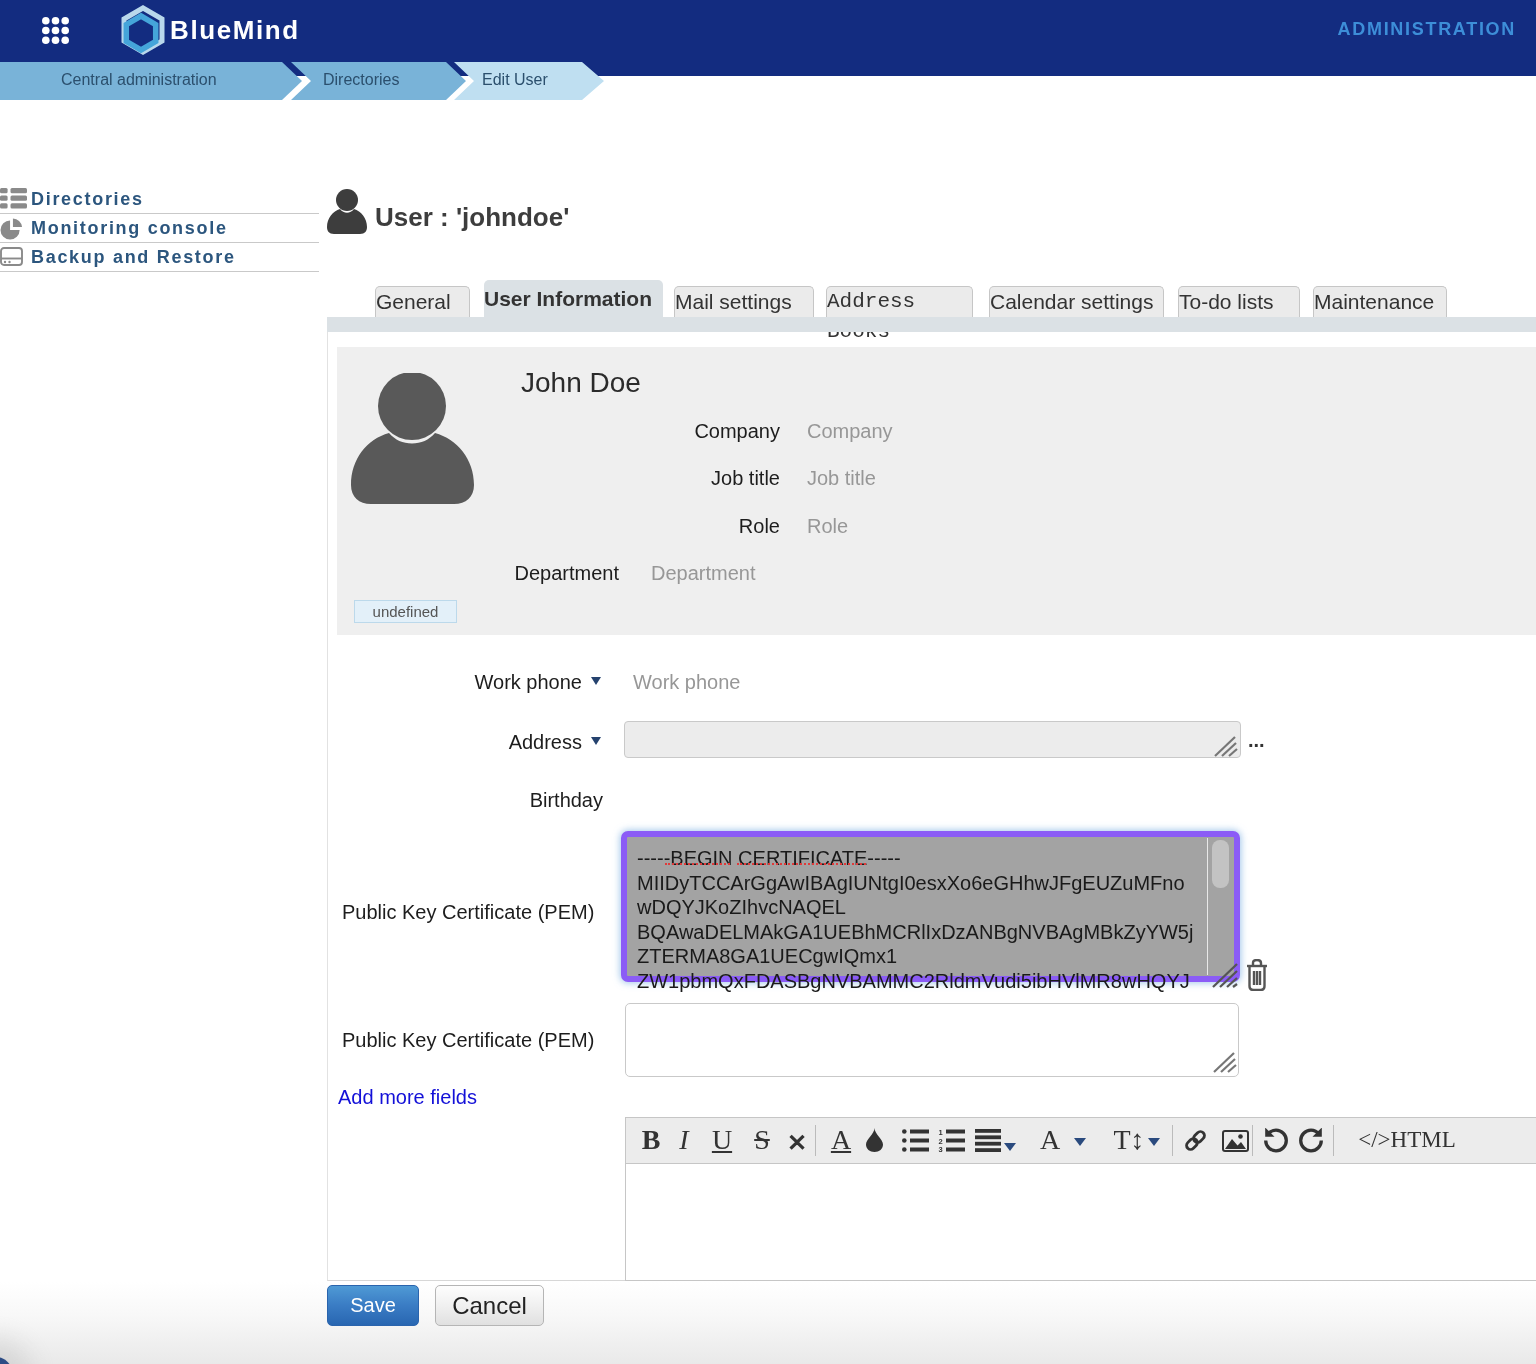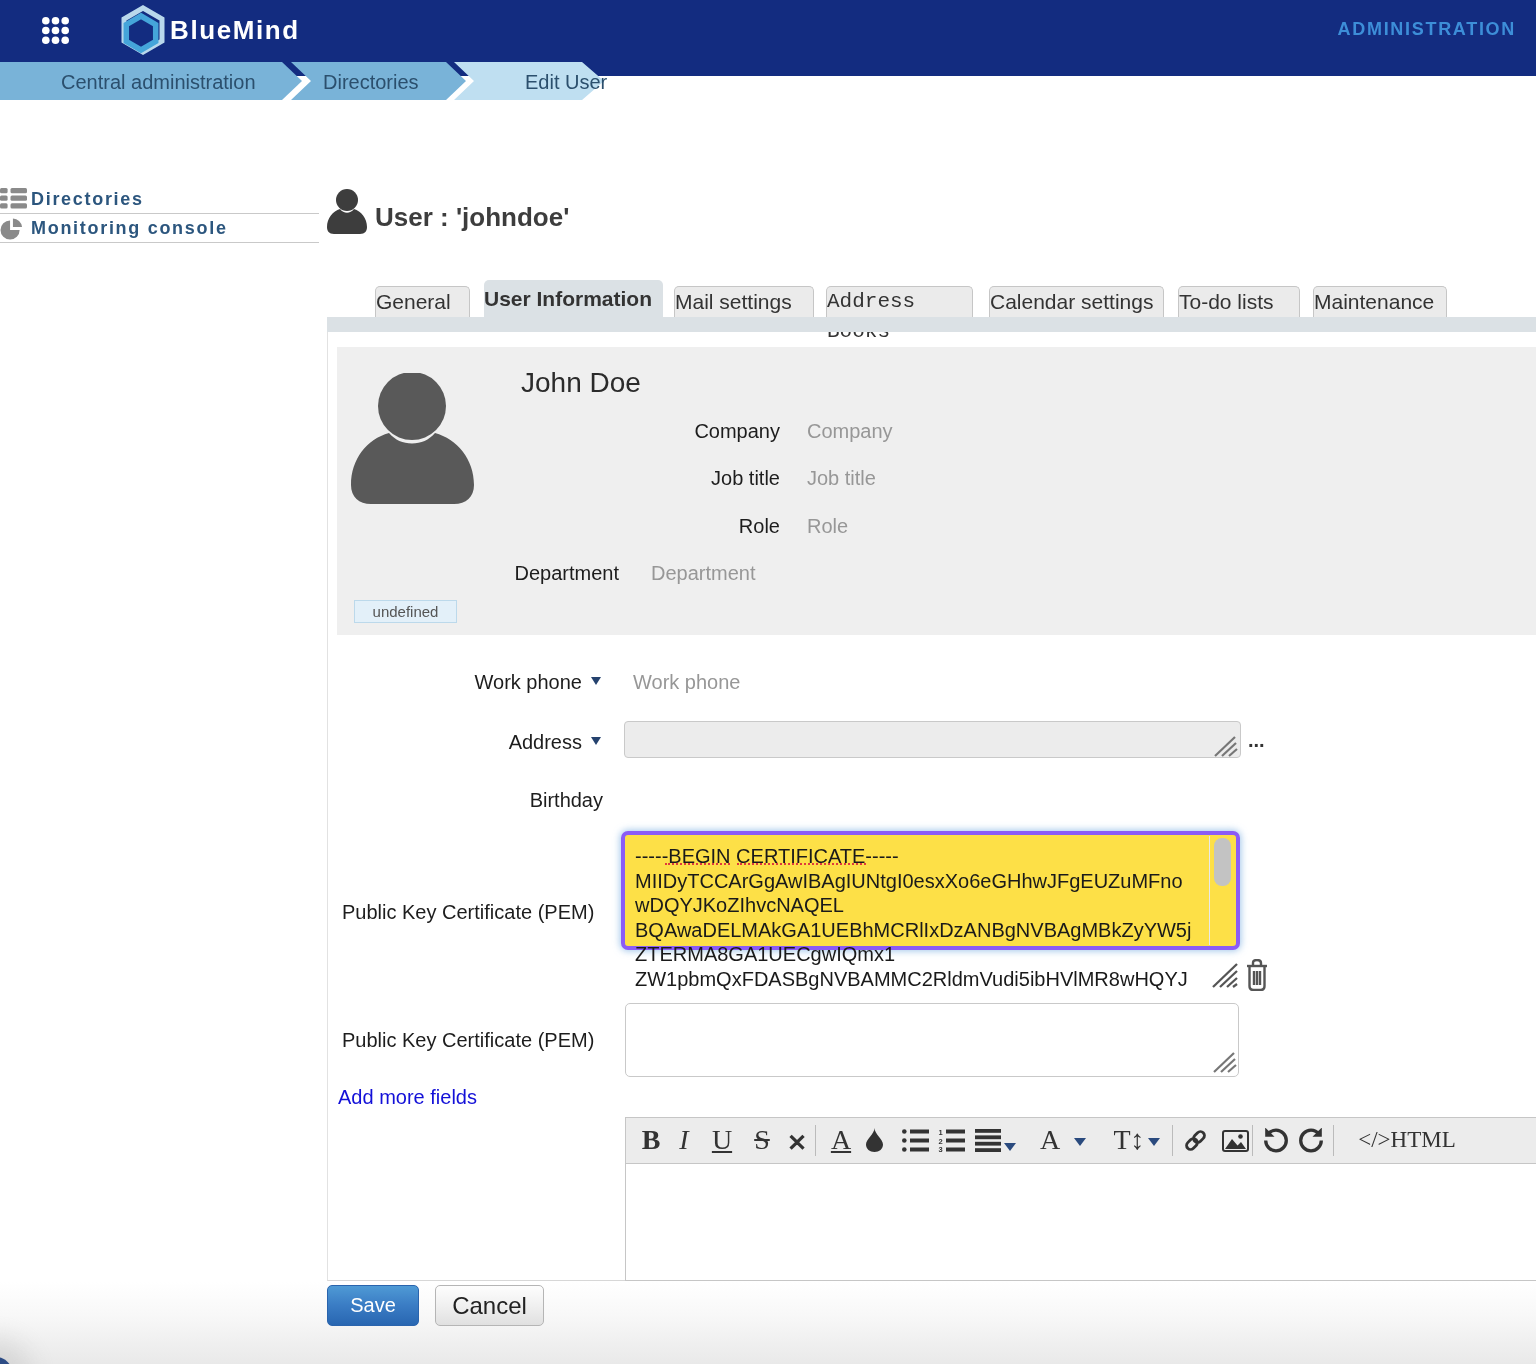--- a/index.html
+++ b/index.html
@@ -5,42 +5,42 @@
 * { margin:0; padding:0; box-sizing:border-box; }
 html,body { width:1536px; height:1364px; background:#fff; font-family:"Liberation Sans", sans-serif; }
 #page { position:relative; width:1536px; height:1364px; overflow:hidden; background:#fff; }
 .abs { position:absolute; }
 
 #topbar { position:absolute; left:0; top:0; width:1536px; height:76px; background:#132c80;padding-left:47px; }
 #admin { position:absolute; right:20px; top:19px; color:#3d8ed8; font-size:18px; font-weight:bold; letter-spacing:1.7px; }
 #bmlogo-text { position:absolute; left:170px; top:15px; color:#fff; font-size:26px; font-weight:bold; letter-spacing:1.6px; }
 
 .crumb { position:absolute; top:62px; height:38px; }
-.crumbtext { position:absolute; top:71px; font-size:20px; color:#2b4f6d; }
+.crumbtext { position:absolute; top:71px; font-size:16px; color:#2b4f6d; }
 
 #sidebar { position:absolute; left:0; top:185px; width:319px; }
 .navrow { position:relative; height:29px; border-bottom:1px solid #c9c9c9; }
 .navrow .txt { position:absolute; left:31px; top:4px; font-size:18px; font-weight:bold; color:#2c567e; letter-spacing:1.7px; }
 .navrow svg { position:absolute; left:0px; top:3px; }
 
 #pgtitle { position:absolute; left:375px; top:202px; font-size:26px; font-weight:bold; color:#3d3d3d; }
 
 .tab { position:absolute; top:286px; height:32px; background:#ebebeb; border:1px solid #c6c6c6; border-bottom:none; border-radius:5px 5px 0 0; font-size:21px; color:#333; text-align:left; line-height:30px;margin-left:44px; }
 .tab.active { top:280px; height:38px; background:#dbe1e5; border:none; font-weight:bold; line-height:38px; }
 #tabstrip { position:absolute; left:327px; top:317px; width:1209px; height:15px; background:#dbe1e5; }
 #panelborder { position:absolute; left:327px; top:332px; width:1209px; height:949px; border-left:1px solid #e2e2e2; border-bottom:1px solid #d7d7d7; }
 
 #vcard { position:absolute; left:337px; top:347px; width:1199px; height:288px; background:#efefef; }
 .lbl { position:absolute; font-size:20px; color:#1d1d1d; text-align:right; }
 .phold { position:absolute; font-size:20px; color:#979797; }
 #chip { position:absolute; left:354px; top:600px; width:103px; height:23px; background:#e3f0f9; border:1px solid #bcd9eb; font-size:15px; color:#555; text-align:center; line-height:21px; }
 
 .tri { position:absolute; width:0; height:0; border-left:5.5px solid transparent; border-right:5.5px solid transparent; border-top:8px solid #25426e; }
 #addrbox { position:absolute; left:624px; top:721px; width:617px; height:37px; background:#ececec; border:1px solid #c9c9c9; border-radius:4px; }
-#pem1 { position:absolute; left:621px; top:831px; width:619px; height:119px; background:#fde047; border:4px solid #8b5cf6; border-radius:7px; box-shadow:0 0 7px 1px rgba(100,160,220,0.6); }
+#pem1 { position:absolute; left:621px; top:831px; width:619px; height:151px; background:#a3a3a3; border:6px solid #8b5cf6; border-radius:7px; box-shadow:0 0 7px 1px rgba(100,160,220,0.6); }
 #pem1 .txt { position:absolute; left:10px; top:9px; font-size:20px; line-height:24.6px; color:#1a1a1a; white-space:pre; }
 #pem1 .gutter { position:absolute; right:26px; top:1px; bottom:1px; width:1px; background:#e8e8e8; }
 #pem1 .thumb { position:absolute; right:5px; top:3px; width:17px; height:48px; background:#c3c3c3; border-radius:8px; }
 .dotted { position:absolute; height:3px; border-bottom:2.5px dotted #e03a3a; }
 #pem2 { position:absolute; left:625px; top:1003px; width:614px; height:74px; background:#fff; border:1px solid #c9c9c9; border-radius:5px; }
 #addmore { position:absolute; left:338px; top:1086px; font-size:20px; color:#1310d8; }
 
 #editor { position:absolute; left:625px; top:1117px; width:911px; height:164px; border:1px solid #c6c6c6; border-right:none; background:#fff; }
 #toolbar { position:absolute; left:626px; top:1118px; width:910px; height:46px; background:#ececec; border-bottom:1px solid #c6c6c6; }
 .ti { position:absolute; top:1124px; height:36px; color:#333; font-family:"Liberation Serif", serif; font-size:28px; text-align:center; }
@@ -79,21 +79,21 @@
     </svg>
     <span id="bmlogo-text">BlueMind</span>
     <span id="admin">ADMINISTRATION</span>
   </div>
 
   <div class="crumb" style="left:0; width:302px; background:#79b3d8; clip-path:polygon(0 0, 282px 0, 302px 50%, 282px 100%, 0 100%);"></div>
   <div class="crumb" style="left:291px; width:175px; background:#79b3d8; clip-path:polygon(0 0, 155px 0, 175px 50%, 155px 100%, 0 100%, 20px 50%);"></div>
   <div class="crumb" style="left:454px; width:150px; background:#bfdff1; clip-path:polygon(0 0, 128px 0, 150px 50%, 128px 100%, 0 100%, 20px 50%);"></div>
   <span class="crumbtext" style="left:61px;">Central administration</span>
   <span class="crumbtext" style="left:323px;">Directories</span>
-  <span class="crumbtext" style="left:482px;margin-left:43px;">Edit User</span>
+  <span class="crumbtext" style="left:482px;">Edit User</span>
 
   <div id="sidebar">
     <div class="navrow">
       <svg width="27" height="21" viewBox="0 0 27 21">
           <g fill="#8a8a8a">
             <rect x="0" y="0" width="7.6" height="5.2" rx="1.5"></rect>
             <rect x="10.5" y="0" width="16.5" height="5.2" rx="1.5"></rect>
             <rect x="0" y="7.6" width="7.6" height="5.2" rx="1.5"></rect>
             <rect x="10.5" y="7.6" width="16.5" height="5.2" rx="1.5"></rect>
             <rect x="0" y="15.2" width="7.6" height="5.2" rx="1.5"></rect>
@@ -104,20 +104,31 @@
     </div>
     <div class="navrow">
       <svg width="23" height="22" viewBox="0 0 24 23" style="top:4px;">
           <g fill="#8a8a8a">
             <path d="M10.5 2.5 A10 10 0 1 0 20.5 12.5 L10.5 12.5 Z"></path>
             <path d="M13.5 0.5 A10 10 0 0 1 23 9.5 L13.5 9.5 Z"></path>
           </g>
         </svg>
       <span class="txt">Monitoring console</span>
     </div>
+    <div class="navrow">
+      <svg width="23" height="19" viewBox="0 0 23 19" style="top:4px;">
+          <g fill="none" stroke="#8a8a8a" stroke-width="1.9">
+            <rect x="1" y="1" width="21" height="17" rx="3"></rect>
+            <path d="M1 11.5 L22 11.5"></path>
+          </g>
+          <circle cx="5" cy="15" r="1.2" fill="#8a8a8a"></circle>
+          <circle cx="9.5" cy="15" r="1.2" fill="#8a8a8a"></circle>
+        </svg>
+      <span class="txt">Backup and Restore</span>
+    </div>
   </div>
 
   <svg class="abs" style="left:327px; top:189px;" width="40" height="45" viewBox="0 0 40 45">
     <g fill="#3d3d3d">
       <circle cx="20" cy="11" r="11"></circle>
       <path d="M7 45 C2 45 0 42 0 38 C0 29 6 22 13 20 C15 22.5 17.4 23.7 20 23.7 C22.6 23.7 25 22.5 27 20 C34 22 40 29 40 38 C40 42 38 45 33 45 Z"></path>
     </g>
   </svg>
   <span id="pgtitle">User : 'johndoe'</span>
 

